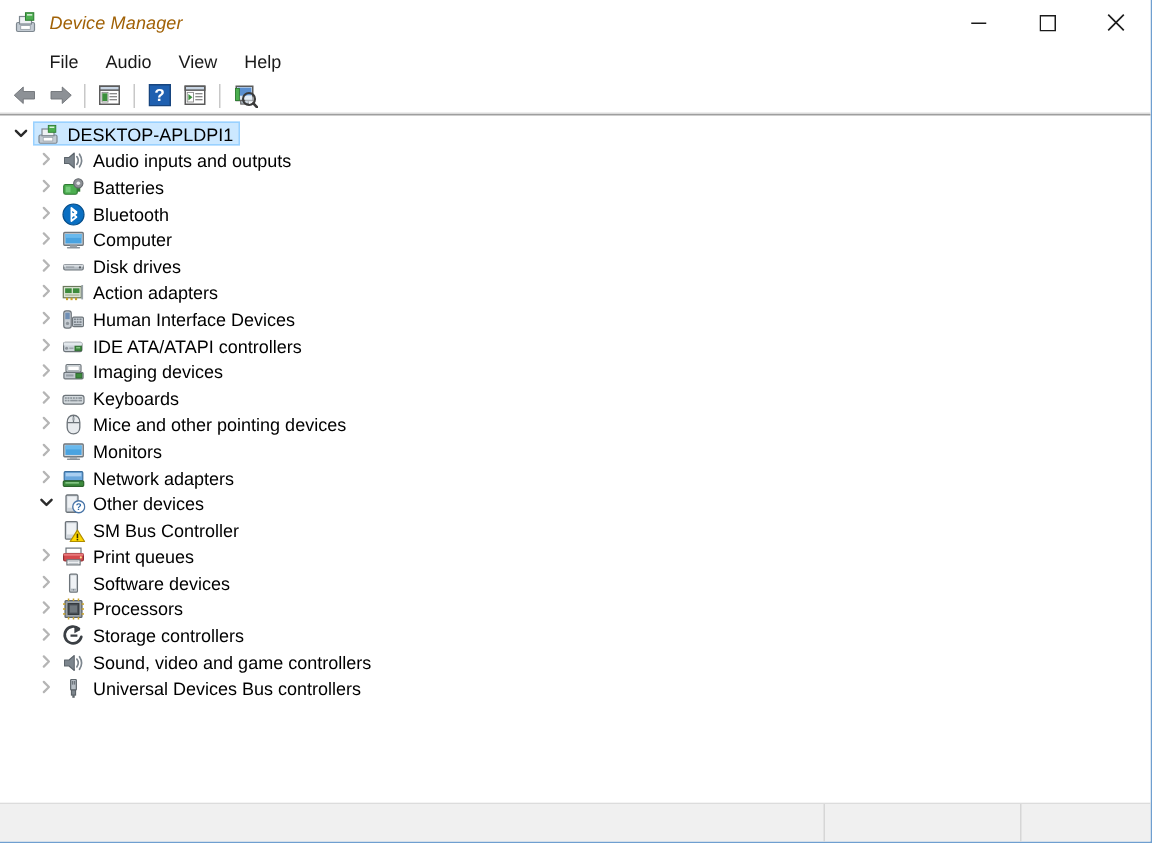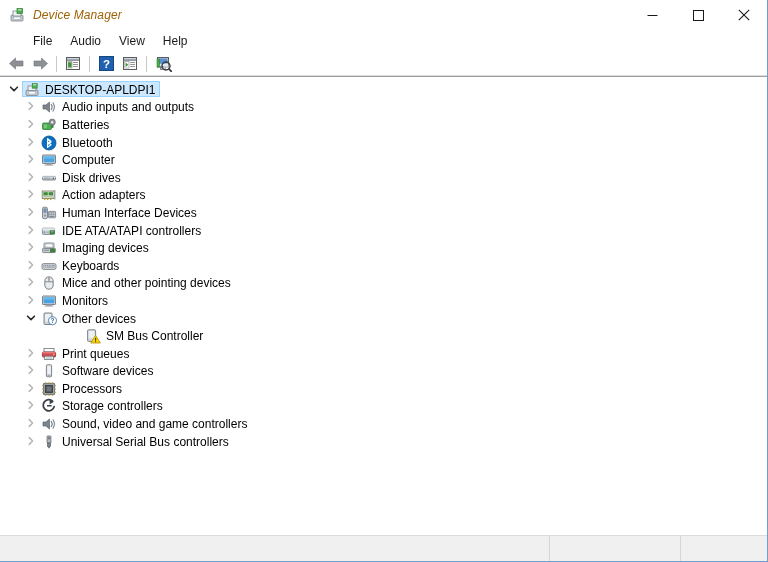--- a/index.html
+++ b/index.html
@@ -140,21 +140,21 @@
     padding: 0 4px 0 1px;
     height: 16px;
     border: 1px solid transparent;
     border-radius: 0;
   }
   .row-label { line-height: 16px; }
 
   
   .lvl0 { padding-left: 6px; }
   .lvl1 { padding-left: 23px; }
-  .lvl2 { padding-left: 23px; margin-left: 44px; }
+  .lvl2 { padding-left: 23px; }
 
   
   #statusbar {
     height: 26px;
     min-height: 26px;
     background: #f0f0f0;
     border-top: 1px solid #dcdcdc;
     display: flex;
     align-items: stretch;
   }
@@ -504,20 +504,36 @@
                 <rect x="2.6" y="4" width="10.8" height="2.6" fill="#69b9ed"></rect>
                 <rect x="5.6" y="11.5" width="4.8" height="1.3" fill="#9aa2a9"></rect>
                 <rect x="3.6" y="12.6" width="8.8" height="1" rx="0.4" fill="#8b939a"></rect>
               </svg></span>
             <span class="row-label">Monitors</span>
           </span>
         </div>
         <div class="row lvl1">
           <span class="twisty">
             <svg width="10" height="10" viewBox="0 0 10 10">
+              <path d="M3.2 1.6 L6.6 5 L3.2 8.4" fill="none" stroke="#b5b5b5" stroke-width="1.5" stroke-linecap="round" stroke-linejoin="round"></path>
+            </svg>
+          </span>
+          <span class="row-hl">
+            <span class="row-icon"><svg width="16" height="16" viewBox="0 0 16 16">
+                <rect x="1.8" y="3.4" width="12.4" height="6" rx="0.7" fill="#6aa7dd" stroke="#3d6f9e" stroke-width="0.8"></rect>
+                <rect x="2.8" y="4.3" width="10.4" height="2.3" fill="#a9cef0"></rect>
+                <rect x="1.2" y="9.6" width="13.6" height="3.6" rx="0.7" fill="#3d8b3d" stroke="#2b642b" stroke-width="0.8"></rect>
+                <rect x="2.6" y="10.4" width="9" height="1" fill="#8ccb8c"></rect>
+              </svg></span>
+            <span class="row-label">Network adapters</span>
+          </span>
+        </div>
+        <div class="row lvl1">
+          <span class="twisty">
+            <svg width="10" height="10" viewBox="0 0 10 10">
               <path d="M1.6 3.2 L5 6.6 L8.4 3.2" fill="none" stroke="#2b2b2b" stroke-width="1.6" stroke-linecap="round" stroke-linejoin="round"></path>
             </svg>
           </span>
           <span class="row-hl">
             <span class="row-icon"><svg width="16" height="16" viewBox="0 0 16 16">
                 <rect x="3" y="2" width="8" height="11.5" rx="0.8" fill="#cfd5db" stroke="#6d747a" stroke-width="0.85"></rect>
                 <rect x="4" y="3.1" width="6" height="7.4" fill="#eef1f4"></rect>
                 <circle cx="11.5" cy="9.8" r="4" fill="#ffffff" stroke="#4a76a8" stroke-width="0.9"></circle>
                 <text x="11.5" y="12.3" font-family="Liberation Sans, sans-serif" font-size="6.4" font-weight="bold" fill="#2f6aa8" text-anchor="middle">?</text>
               </svg></span>
@@ -636,21 +652,21 @@
             </svg>
           </span>
           <span class="row-hl">
             <span class="row-icon"><svg width="16" height="16" viewBox="0 0 16 16">
                 <rect x="6.1" y="2" width="3.8" height="7" rx="0.5" fill="#b7bec5" stroke="#5f666c" stroke-width="0.8"></rect>
                 <rect x="6.9" y="3" width="0.9" height="2.4" fill="#6f767c"></rect>
                 <rect x="8.2" y="3" width="0.9" height="2.4" fill="#6f767c"></rect>
                 <rect x="6.6" y="9" width="2.8" height="3.4" fill="#7e868d" stroke="#565d63" stroke-width="0.7"></rect>
                 <rect x="7.2" y="12.4" width="1.6" height="1.8" fill="#5f666c"></rect>
               </svg></span>
-            <span class="row-label">Universal Serial Bus controllers</span>
+            <span class="row-label">Universal Devices Bus controllers</span>
           </span>
         </div>
       </div>
   </div>
 
   <div id="statusbar">
     <div id="status-pane-1">
       <div class="status-text"></div>
     </div>
     <div id="status-pane-2">

